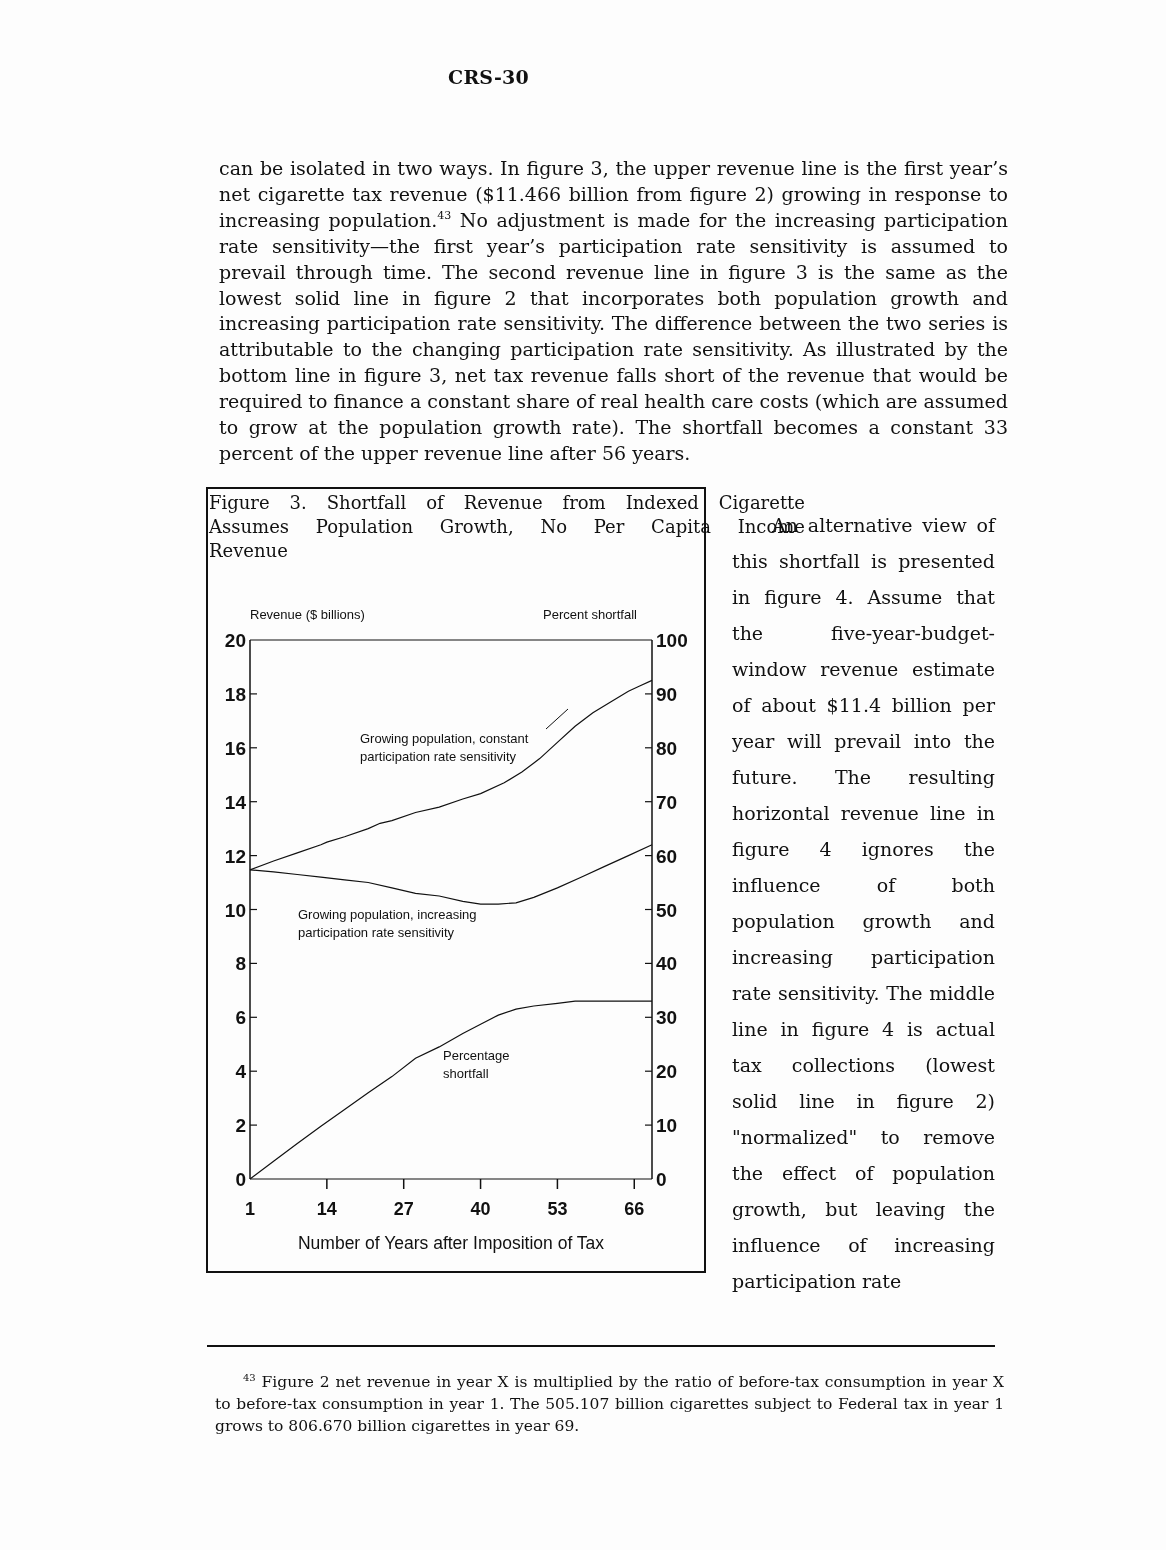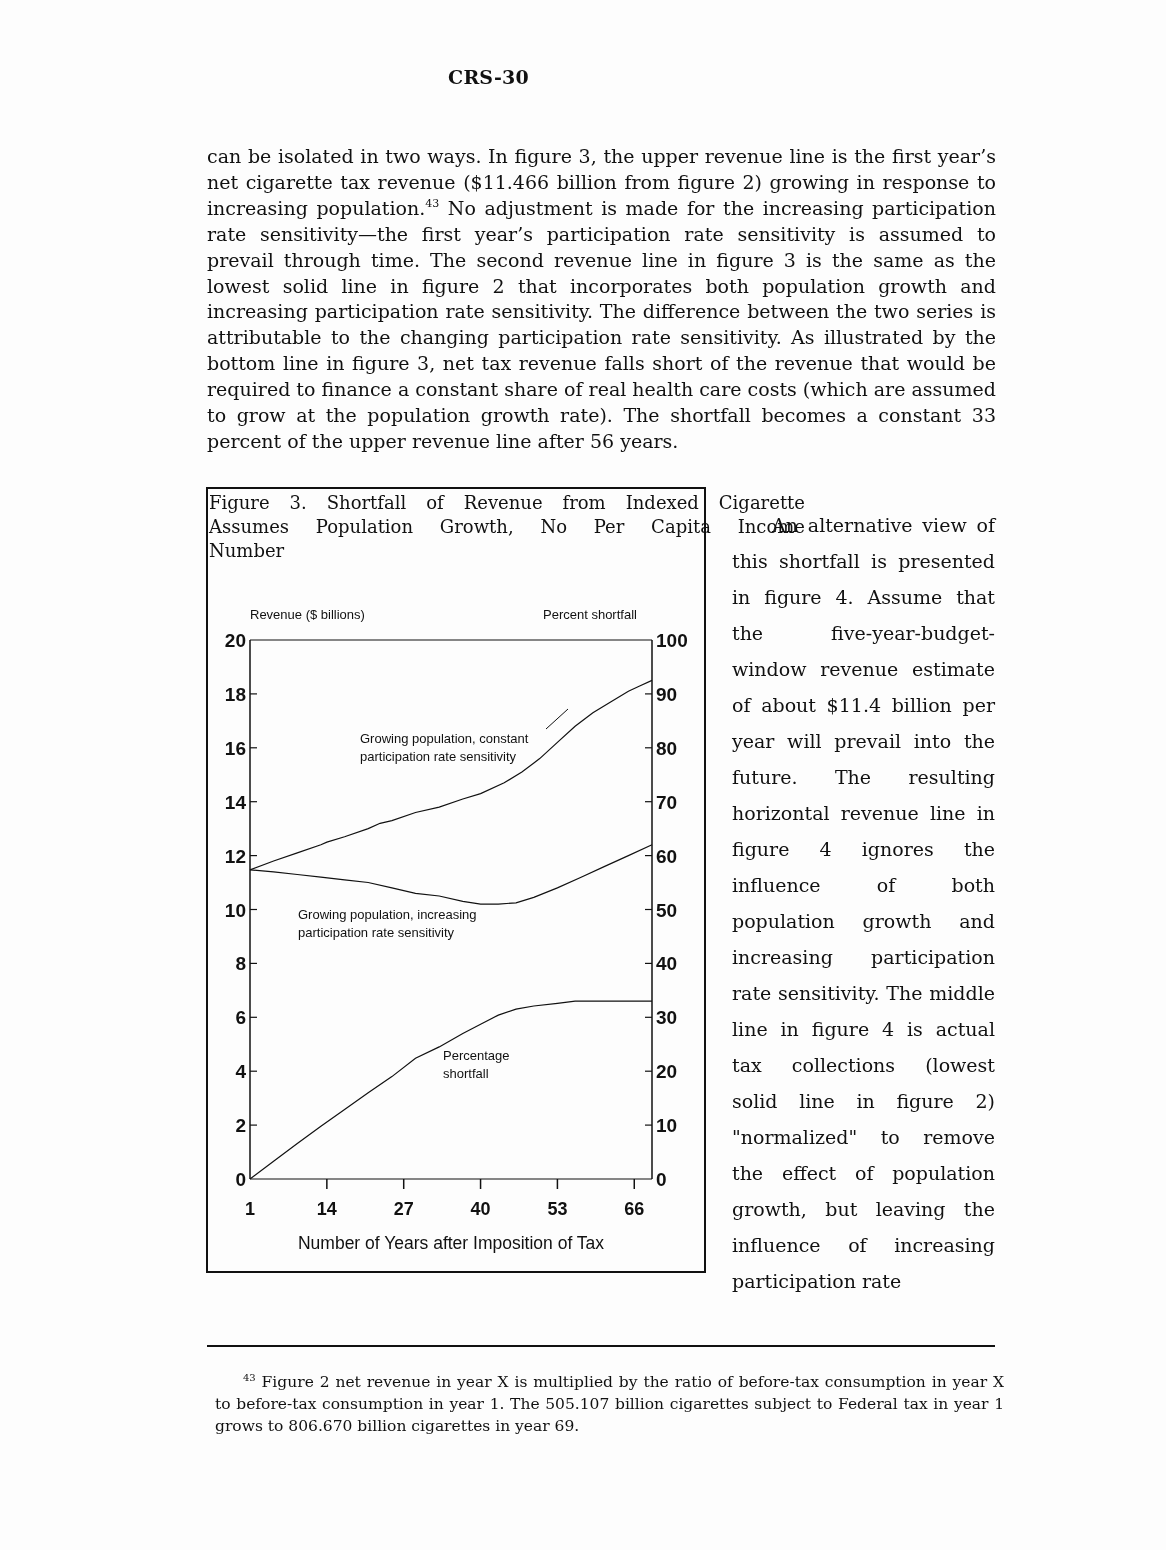--- a/index.html
+++ b/index.html
@@ -1,21 +1,21 @@
 <!DOCTYPE html>
 <html><head>
 <meta charset="utf-8">
 <style>
   html, body { margin: 0; padding: 0; background: #fdfdfd; }
   body { width: 1166px; height: 1550px; position: relative; color: #111;
          font-family: "DejaVu Serif", "Liberation Serif", serif; }
   .page-header { position: absolute; top: 66px; left: 0; width: 977px; text-align: center;
                  font-size: 19px; font-weight: bold; letter-spacing: 0.2px; }
   .para { position: absolute; left: 207px; width: 789px; font-size: 19px; line-height: 25.9px;
-          text-align: justify; text-align-last: left; margin: 0; }
+          text-align: justify; text-align-last: left; margin: 12px; }
   .para sup { font-size: 11px; vertical-align: 8px; line-height: 0; }
   #intro-para { top: 144px; }
   .figure-box { position: absolute; left: 206px; top: 487px; width: 500px; height: 786px;
                 border: 2px solid #111; box-sizing: border-box; }
   .fig-caption { position: absolute; left: 1px; top: 2px; width: 596px; font-size: 18px; line-height: 24px;
                  text-align: justify; text-align-last: justify; margin: 0; }
   .fig-caption .last { text-align-last: left; display: block; }
   #chart-svg { position: absolute; left: 0; top: 0; }
   #chart-svg text { font-family: "Liberation Sans", "DejaVu Sans", sans-serif; fill: #111; }
   .side-para { position: absolute; left: 732px; top: 507px; width: 263px; font-size: 19px; line-height: 36px;
@@ -31,21 +31,21 @@
 <body>
 
 <div class="page-header">CRS-30</div>
 
 <p class="para" id="intro-para"><span>can be isolated in two ways.  In figure 3, the upper revenue line is the first year’s net cigarette tax revenue ($11.466 billion from figure 2) growing in response to increasing population.</span><sup>43</sup><span>  No adjustment is made for the increasing participation rate sensitivity—the first year’s participation rate sensitivity is assumed to prevail through time.  The second revenue line in figure 3 is the same as the lowest solid line in figure 2 that incorporates both population growth and increasing participation rate sensitivity.  The difference between the two series is attributable to the changing participation rate sensitivity.  As illustrated by the bottom line in figure 3, net tax revenue falls short of the revenue that would be required to finance a constant share of real health care costs (which are assumed to grow at the population growth rate).  The shortfall becomes a constant 33 percent of the upper revenue line after 56 years.</span></p>
 
 <div class="figure-box">
   <p class="fig-caption">
     <span style="display:block">Figure 3.  Shortfall of Revenue from Indexed Cigarette</span>
     <span style="display:block">Assumes Population Growth, No Per Capita Income</span>
-    <span class="last">Number</span>
+    <span class="last">Revenue</span>
   </p>
   <svg id="chart-svg" width="496" height="782">
     <g id="axes-layer">
         <line x1="42" y1="151" x2="42" y2="690" stroke="#111" stroke-width="1.5"></line>
         <line x1="444" y1="151" x2="444" y2="690" stroke="#111" stroke-width="1.5"></line>
         <line x1="42" y1="151" x2="444" y2="151" stroke="#111" stroke-width="1.2"></line>
         <line x1="42" y1="690" x2="444" y2="690" stroke="#111" stroke-width="1.2"></line>
       </g>
     <g id="ticks-layer">
         <text x="38" y="697" font-size="19" text-anchor="end" font-weight="bold">0</text>

